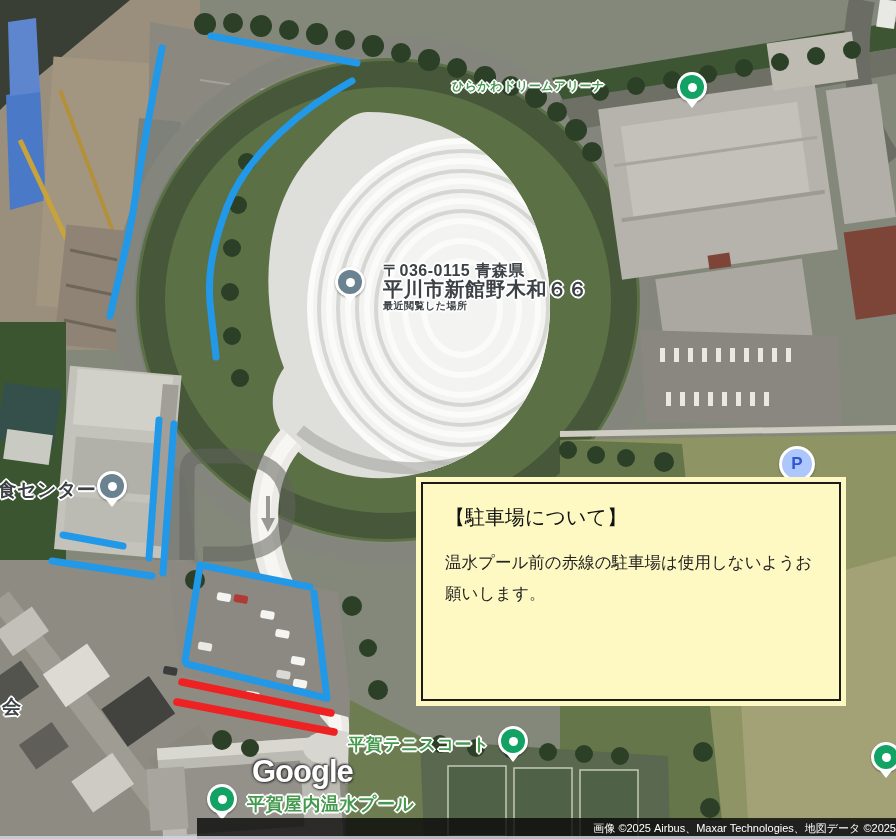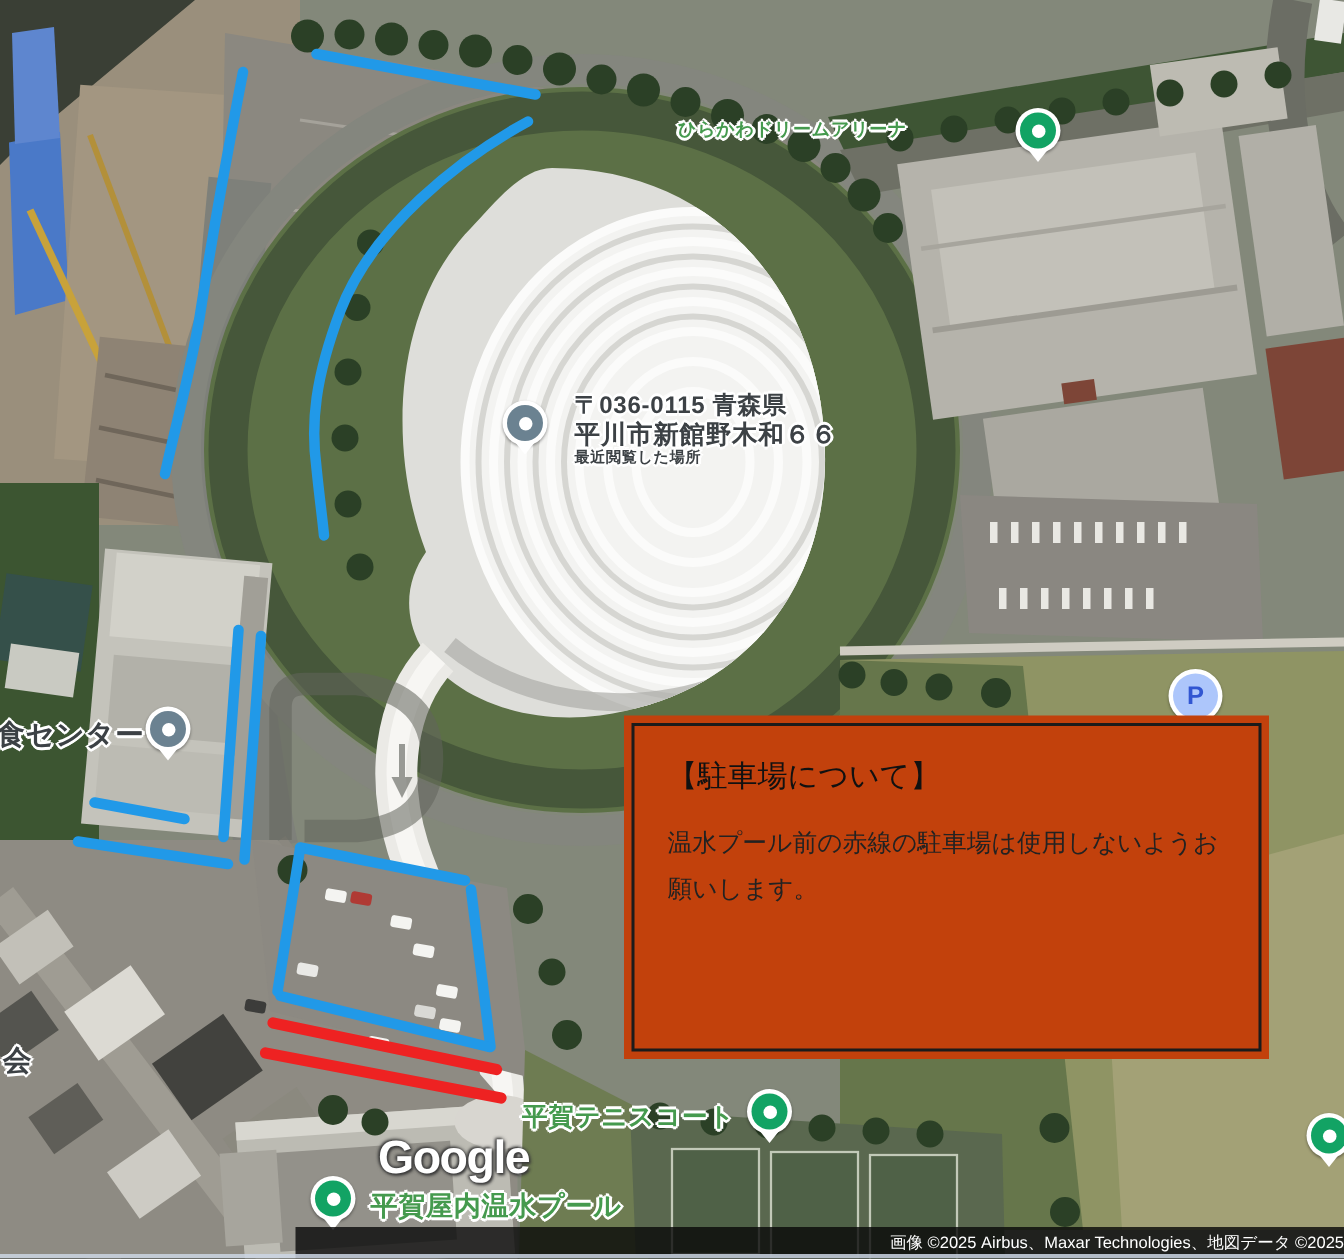--- a/index.html
+++ b/index.html
@@ -27,21 +27,21 @@
   .p-icon{position:absolute;width:36px;height:36px;border-radius:50%;background:#fff;
           box-shadow:0 1px 2px rgba(0,0,0,.35);}
   .p-icon .inner{position:absolute;inset:3px;border-radius:50%;background:var(--picon-bg);
           display:flex;align-items:center;justify-content:center;
           color:var(--picon-letter);font-weight:700;font-size:17px;}
   
   .gwm{position:absolute;color:#fff;font-size:31px;font-weight:700;letter-spacing:-1px;
        text-shadow:0 0 3px #444,1px 1px 2px #333,-1px -1px 2px #333;}
   
   .info-box{position:absolute;left:416px;top:477px;width:430px;height:229px;
-            background:#c2410c;padding:5px;box-sizing:border-box;}
+            background:#fef9c3;padding:5px;box-sizing:border-box;}
   .info-box .frame{border:2px solid #1b1b1b;width:100%;height:100%;box-sizing:border-box;
             padding:20px 22px;}
   .info-title{font-size:20px;color:#111;margin:0 0 16px 0;font-weight:400;}
   .info-body p{font-size:16.5px;color:#222;line-height:31px;margin:0;}
   
   .attr-bar{position:absolute;left:197px;right:0;top:818px;height:21px;
             background:rgba(8,8,8,.8);display:flex;align-items:center;
             font-size:11px;color:#fff;padding:0 0 0 8px;box-sizing:border-box;overflow:hidden;justify-content:flex-end;}
   .attr-bar .imagery{white-space:nowrap;}
   .attr-links{margin-left:auto;display:flex;gap:19px;white-space:nowrap;}
@@ -357,21 +357,21 @@
   </div>
 
   <div class="p-icon" style="left:779px;top:446px;">
     <div class="inner">P</div>
   </div>
 
   <div class="map-label lbl-green" style="left:452px;top:78px;font-size:12px;">ひらかわドリームアリーナ</div>
 
   <div style="position:absolute;left:371px;top:261px;margin-left:12px;">
     <div class="map-label lbl-dark" style="position:static;font-size:16px;line-height:19px;">〒036-0115 青森県</div>
-    <div class="map-label lbl-dark" style="position:static;font-size:17px;line-height:19px;">平川市新館野木和６６</div>
+    <div class="map-label lbl-dark" style="position:static;font-size:20px;line-height:19px;">平川市新館野木和６６</div>
     <div class="map-label lbl-dark" style="position:static;font-size:10px;line-height:14px;">最近閲覧した場所</div>
   </div>
 
   <div class="map-label lbl-dark" style="left:-22px;top:477px;font-size:19px;">給食センター</div>
 
   <div class="map-label lbl-dark" style="left:2px;top:694px;font-size:19px;">会</div>
 
   <div class="map-label lbl-green" style="left:348px;top:733px;font-size:17px;">平賀テニスコート</div>
 
   <div class="map-label lbl-green" style="left:247px;top:792px;font-size:18px;text-align:center;">平賀屋内温水プール</div>

